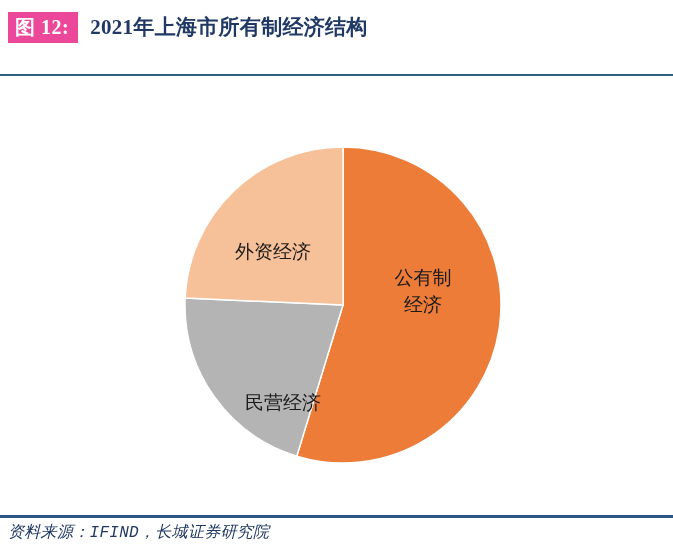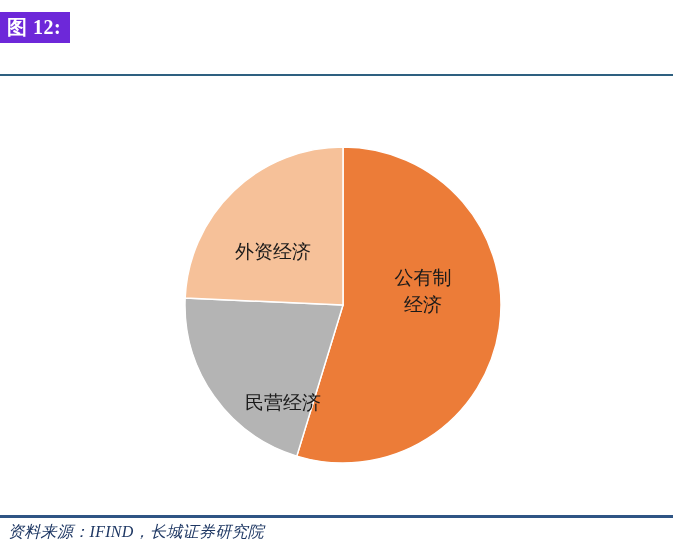--- a/index.html
+++ b/index.html
@@ -19,28 +19,28 @@
   .title-row {
     position: absolute;
     left: 0;
     top: 10px;
     width: 673px;
     height: 34px;
     display: flex;
     align-items: center;
   }
   .fig-badge {
-    background: #6d28d9;
+    background: #ec4899;
     color: #ffffff;
     font-family: "Liberation Serif", "DejaVu Serif", serif;
     font-weight: bold;
     font-size: 20px;
     line-height: 26px;
     padding: 2px 9px 3px 7px;
-    margin-left: 0;
+    margin-left: 8px;
     letter-spacing: 0.5px;
     white-space: nowrap;
   }
   .fig-title {
     font-family: "Liberation Serif", "DejaVu Serif", serif;
     font-weight: bold;
     font-size: 21px;
     color: #1F3864;
     margin-left: 12px;
     white-space: nowrap;
@@ -91,33 +91,34 @@
   }
   .slice-label.public   { left: 368px; top: 186px; width: 110px; }
   .slice-label.foreign  { left: 208px; top: 160px; width: 130px; }
   .slice-label.private  { left: 218px; top: 275px; width: 130px; margin-top: 36px; }
 
   
   .source-note {
     position: absolute;
     left: 8px;
     top: 522px;
-    font-family: Liberation Serif, serif;
+    font-family: Liberation Mono, monospace;
     font-style: italic;
     font-size: 16px;
     color: #1F3864;
     white-space: nowrap;
     letter-spacing: 0.3px;
   }
 </style>
 </head>
 <body>
 
 <div class="title-row">
   <span class="fig-badge">图 12:</span>
+  <span class="fig-title">2021年上海市所有制经济结构</span>
 </div>
 
 <div class="rule-top"></div>
 
 <div class="chart-area">
 
   <svg class="pie-svg" width="673" height="434" viewBox="0 0 673 434">
     <g id="pie-slices">
         <path d="M 343 227 L 343.00 69.00 A 158 158 0 1 1 296.81 378.10 Z" fill="#EC7C38" stroke="#ffffff" stroke-width="1.5"></path>
         <path d="M 343 227 L 296.81 378.10 A 158 158 0 0 1 185.15 220.11 Z" fill="#B4B4B4" stroke="#ffffff" stroke-width="1.5"></path>

